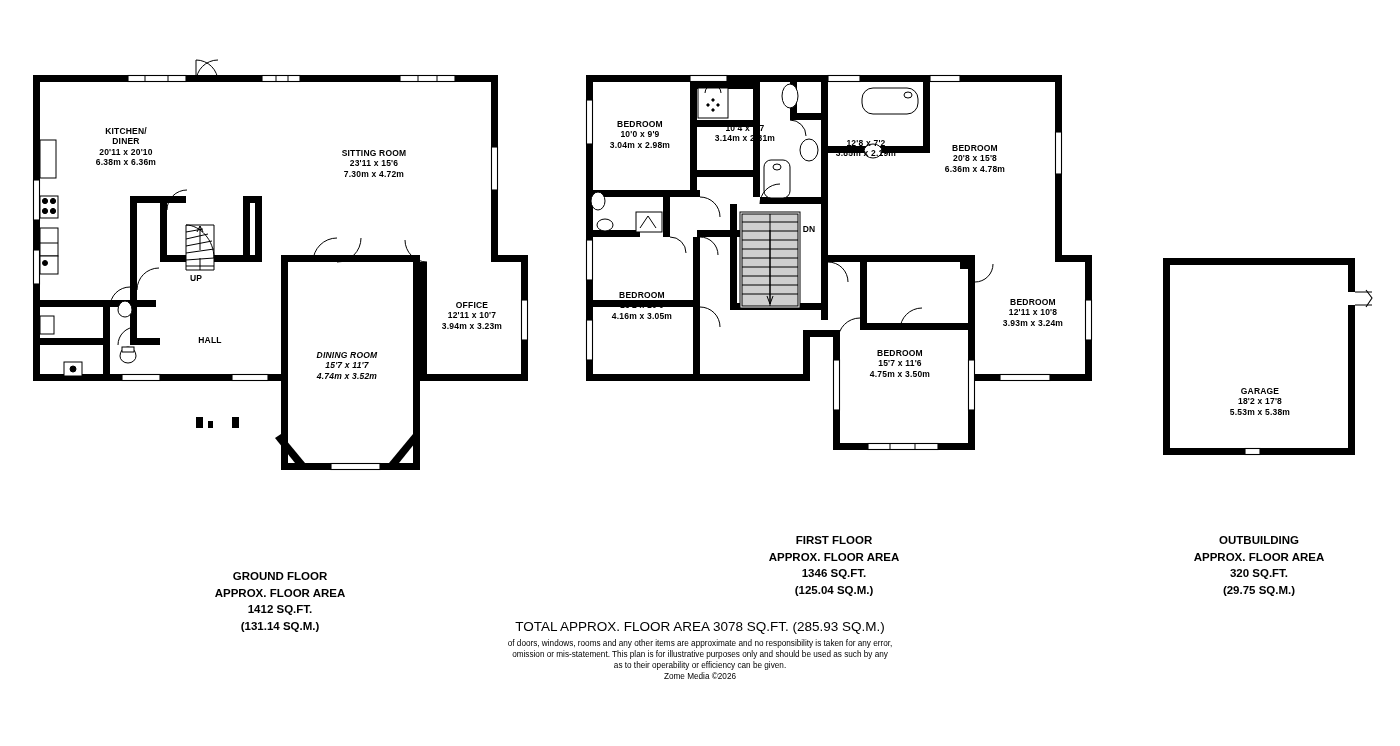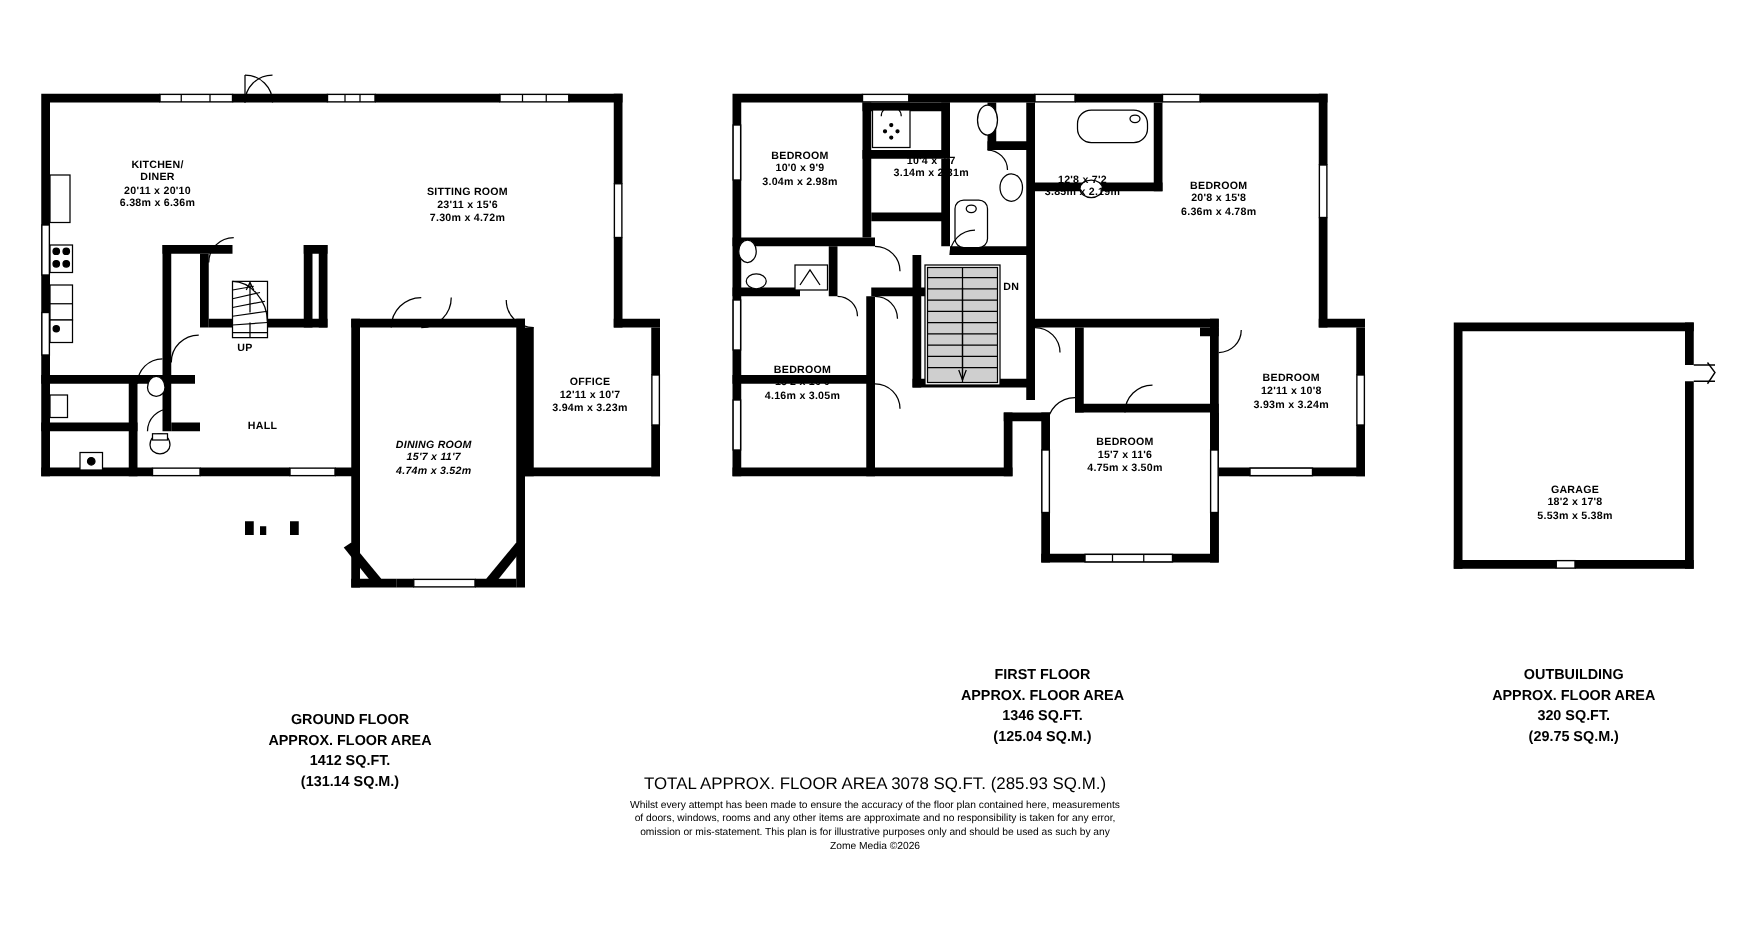--- a/index.html
+++ b/index.html
@@ -381,19 +381,19 @@
   <div class="floorlabel" style="left:1159px;top:532px;width:200px;">
     <div>OUTBUILDING</div>
     <div>APPROX. FLOOR AREA</div>
     <div>320 SQ.FT.</div>
     <div>(29.75 SQ.M.)</div>
   </div>
 
   <div class="total" style="left:250px;top:619px;width:900px;">TOTAL APPROX. FLOOR AREA 3078 SQ.FT. (285.93 SQ.M.)</div>
 
   <div class="disc" style="left:250px;top:638px;">
-    <div>Whilst every attempt has been made to ensure the accuracy of the floor plan contained here, measurements</div>
     <div>of doors, windows, rooms and any other items are approximate and no responsibility is taken for any error,</div>
     <div>omission or mis-statement. This plan is for illustrative purposes only and should be used as such by any</div>
+    <div>as to their operability or efficiency can be given.</div>
     <div>Zome Media ©2026</div>
   </div>
 
 </div>
 
 </body></html>

